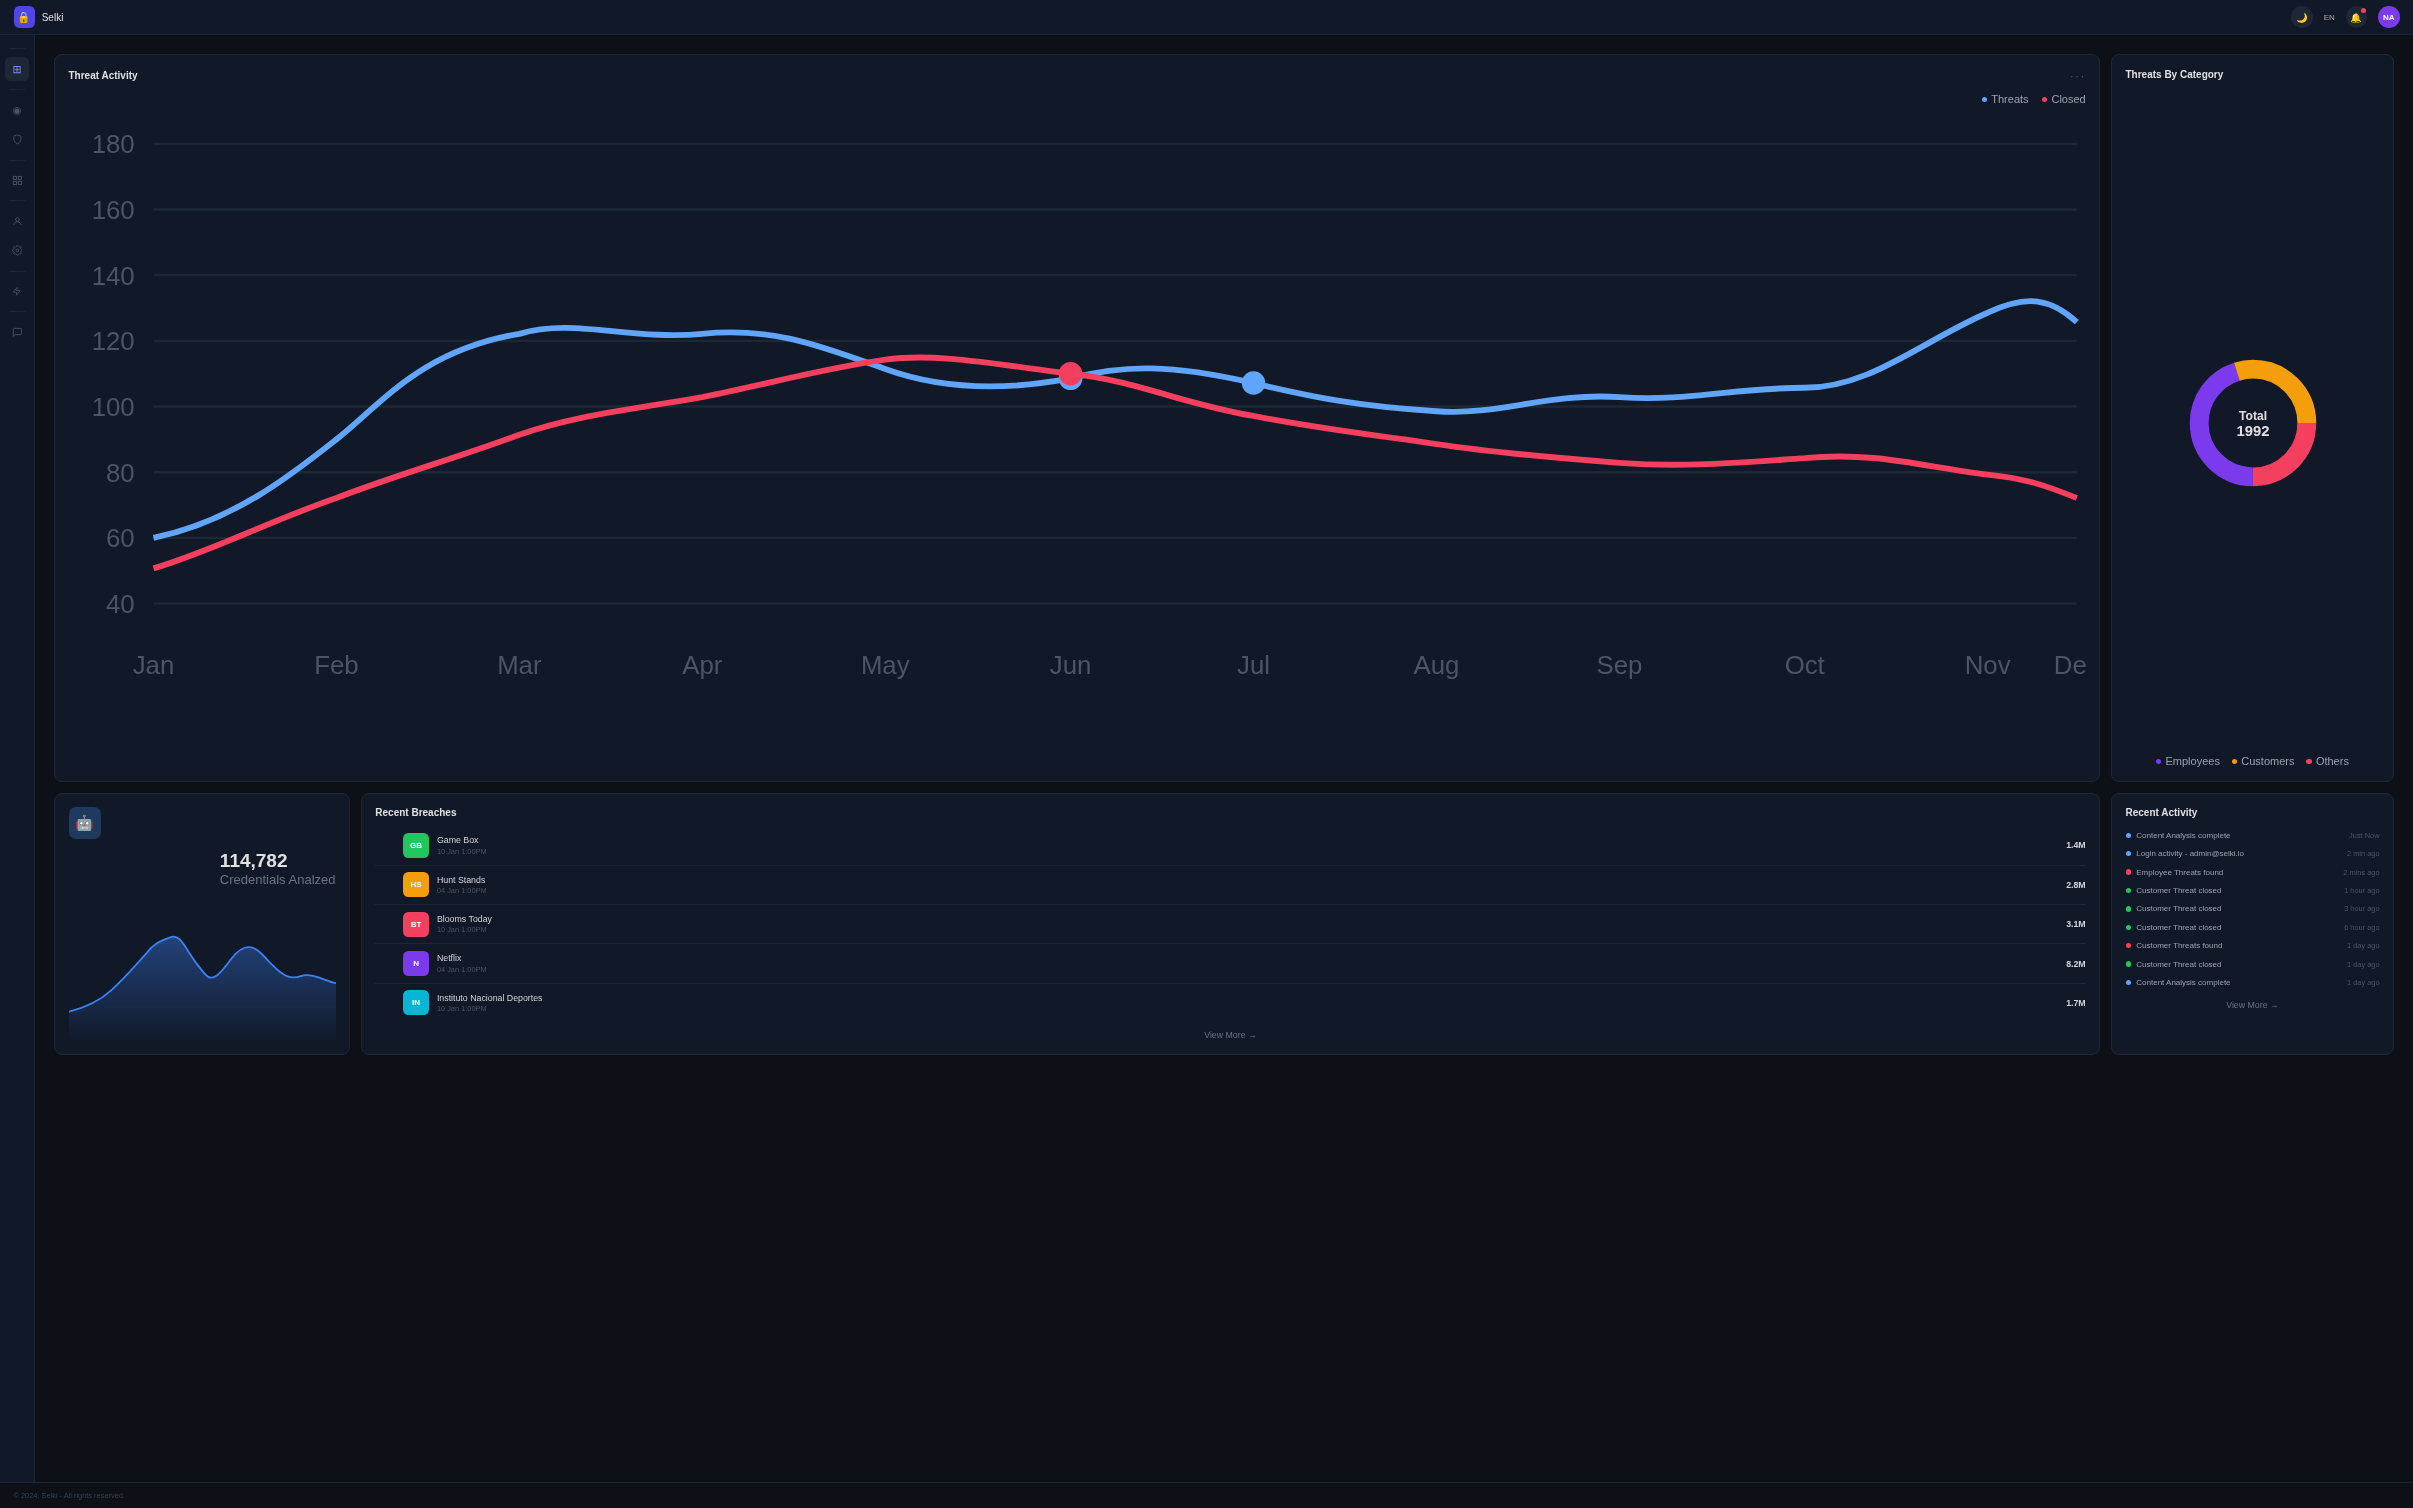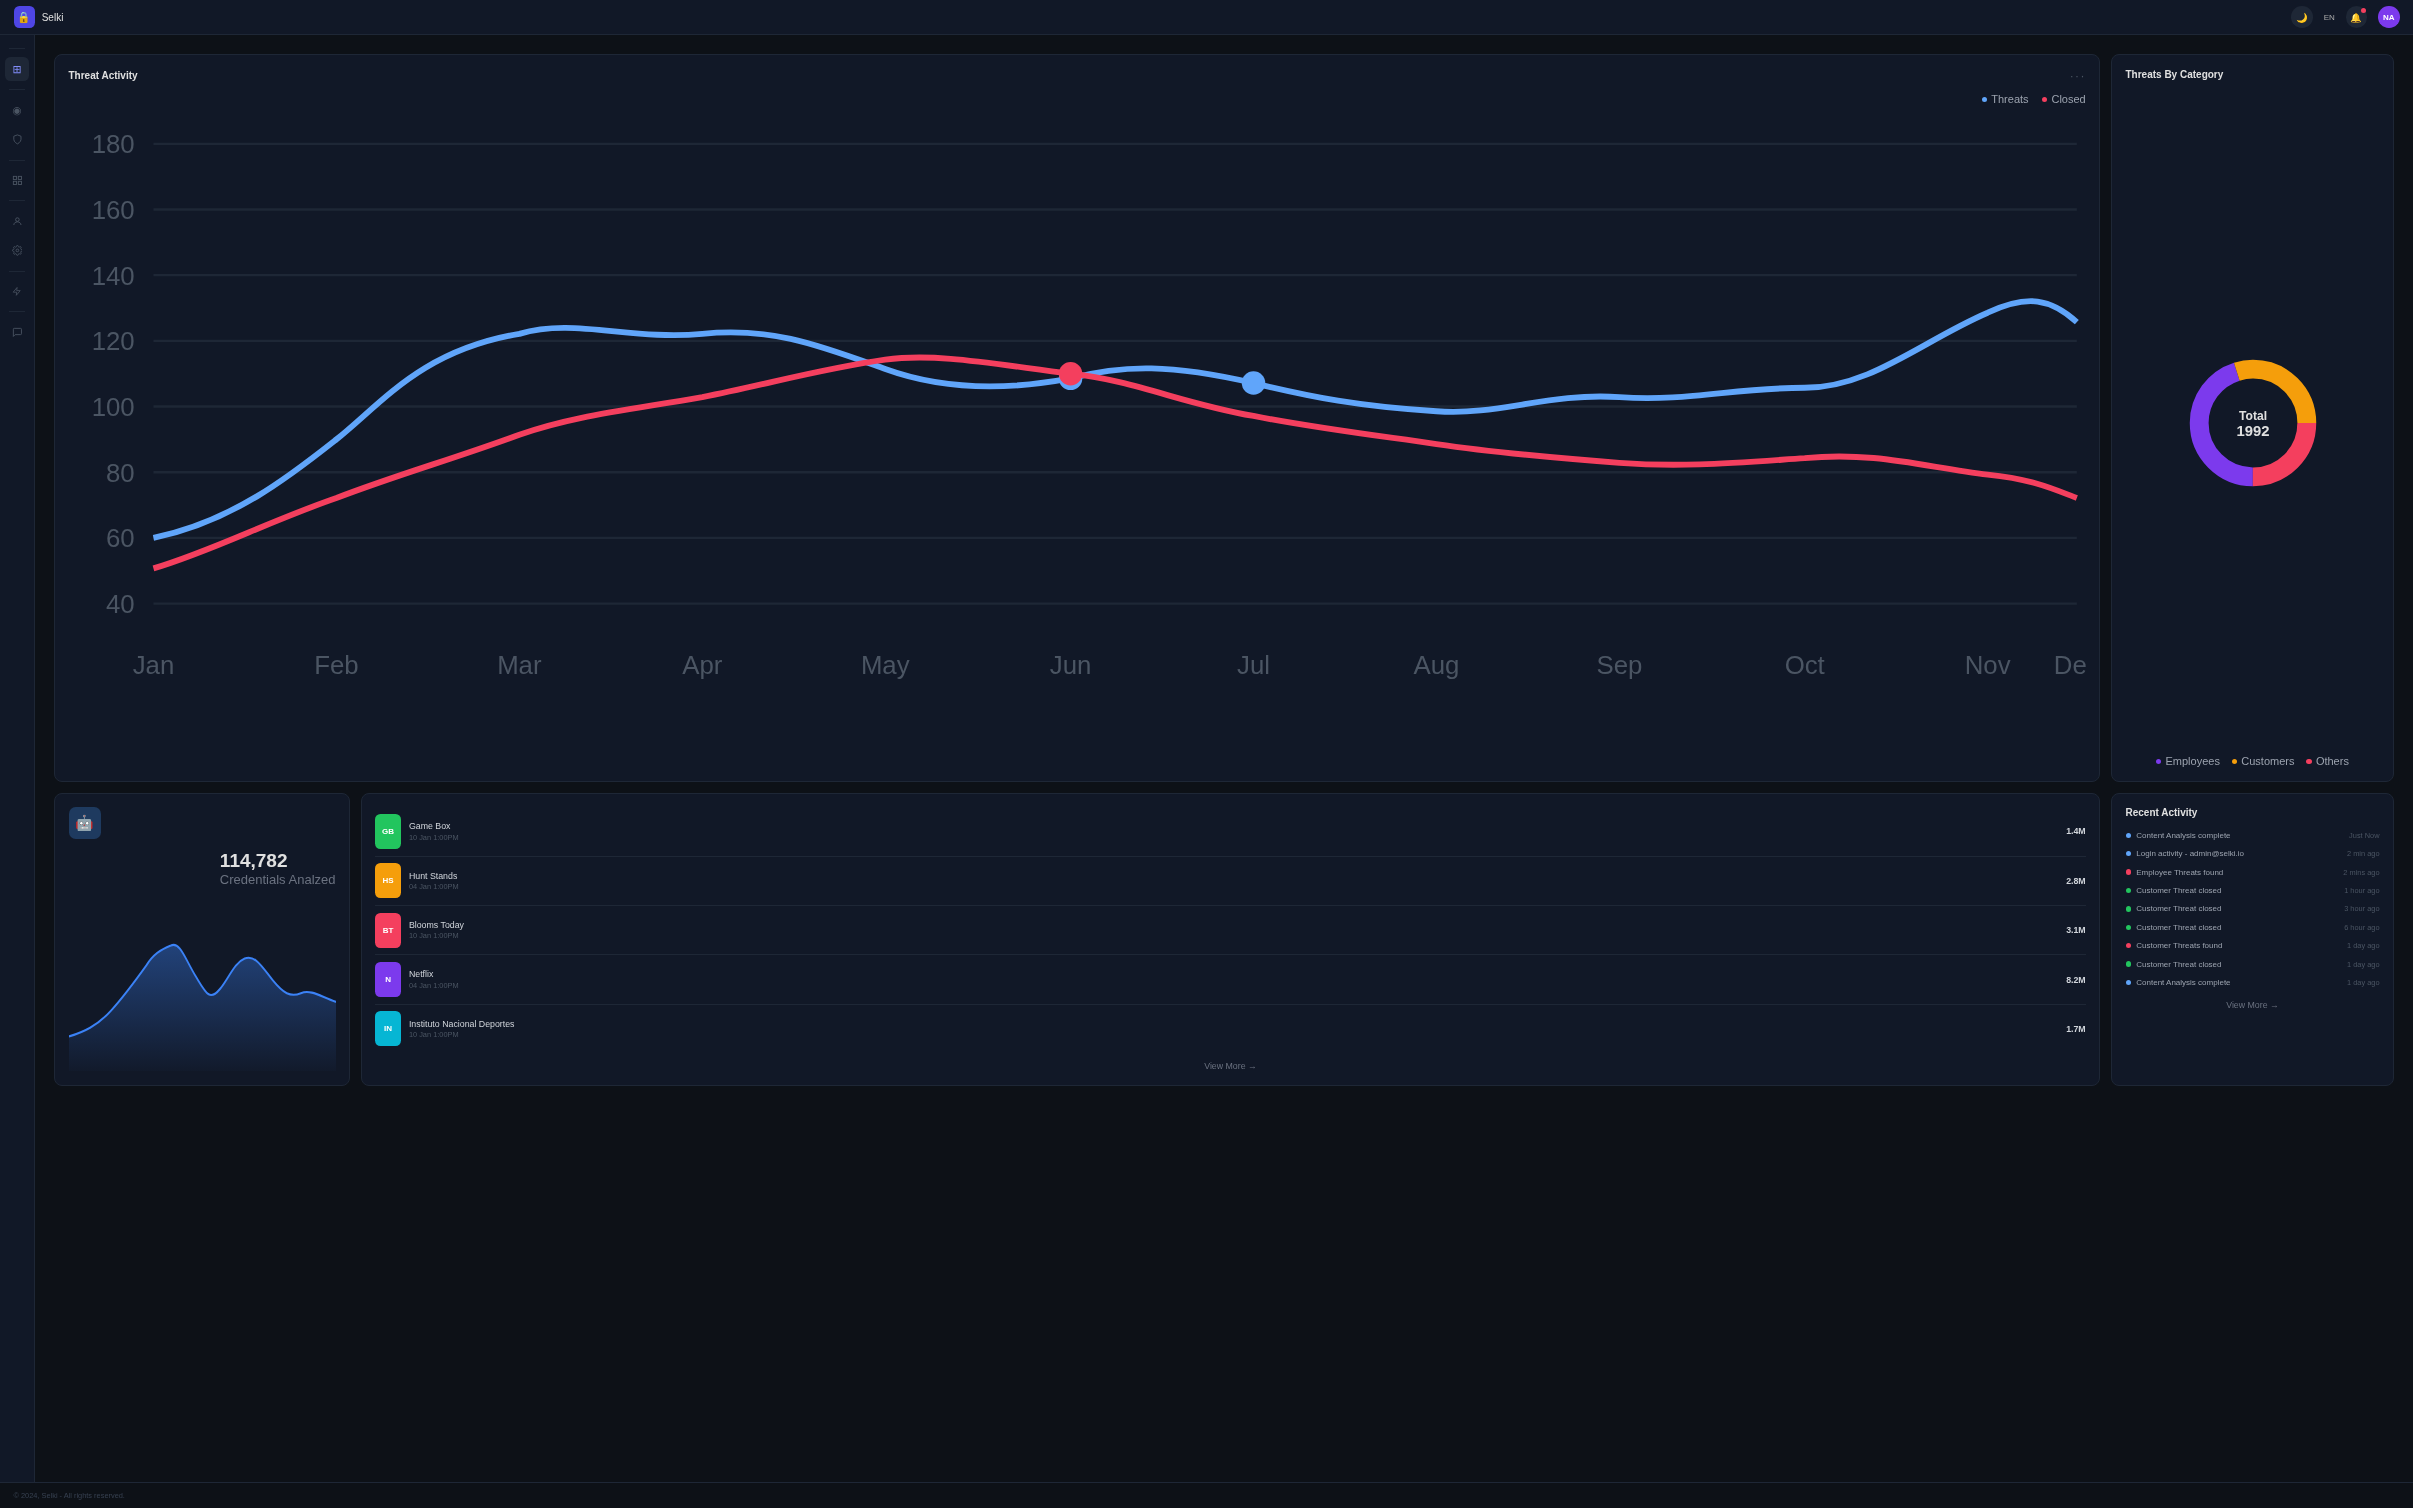--- a/index.html
+++ b/index.html
@@ -224,27 +224,28 @@
     
     .breach-row {
       display: flex;
       align-items: center;
       padding: 6.7px 0;
       border-bottom: 0.7px solid #1e2736;
       gap: 8px;
     }
     .breach-row:last-child { border-bottom: none; }
     .breach-avatar {
-      width: 25.6px; height: 35px;
+      width: 25.6px; height: 25px;
       border-radius: 5.4px;
       display: flex; align-items: center; justify-content: center;
       font-size: 8px;
       font-weight: 700;
       color: white;
       flex-shrink: 0;
+      margin-left: 28px;
     }
     .breach-info { flex: 1; }
     .breach-name { font-size: 8.8px; font-weight: 500; color: #d1d5db; }
     .breach-date { font-size: 7.4px; color: #4b5563; margin-top: 1.3px; }
     .breach-amount { font-size: 8.8px; font-weight: 600; color: #d1d5db; }
 
     .view-more {
       display: flex;
       align-items: center;
       justify-content: center;
@@ -464,20 +465,21 @@
               <stop offset="0%" stop-color="#3b82f6" stop-opacity="0.4"></stop>
               <stop offset="100%" stop-color="#3b82f6" stop-opacity="0.02"></stop>
             </linearGradient>
           </defs>
           <path d="M0,160 C20,155 40,148 60,130 C80,112 95,95 110,78 C120,65 130,60 145,55 C158,50 165,70 180,90 C195,110 200,120 215,105 C228,92 235,75 250,70 C265,65 275,80 290,95 C305,110 315,115 330,110 C345,105 360,115 380,120 L380,200 L0,200 Z" fill="url(#credGrad)"></path>
           <path d="M0,160 C20,155 40,148 60,130 C80,112 95,95 110,78 C120,65 130,60 145,55 C158,50 165,70 180,90 C195,110 200,120 215,105 C228,92 235,75 250,70 C265,65 275,80 290,95 C305,110 315,115 330,110 C345,105 360,115 380,120" stroke="#3b82f6" stroke-width="2.5" fill="none"></path>
         </svg>
       </div>
 
       <div class="card">
+        <div class="chart-title" style="margin-bottom:8px;">Recent Breaches</div>
         <div id="breaches-list">
             <div class="breach-row">
     <div class="breach-avatar" style="background:#22c55e">GB</div>
     <div class="breach-info">
       <div class="breach-name">Game Box</div>
       <div class="breach-date">10 Jan 1:00PM</div>
     </div>
     <div class="breach-amount">1.4M</div>
   </div>
             <div class="breach-row">

